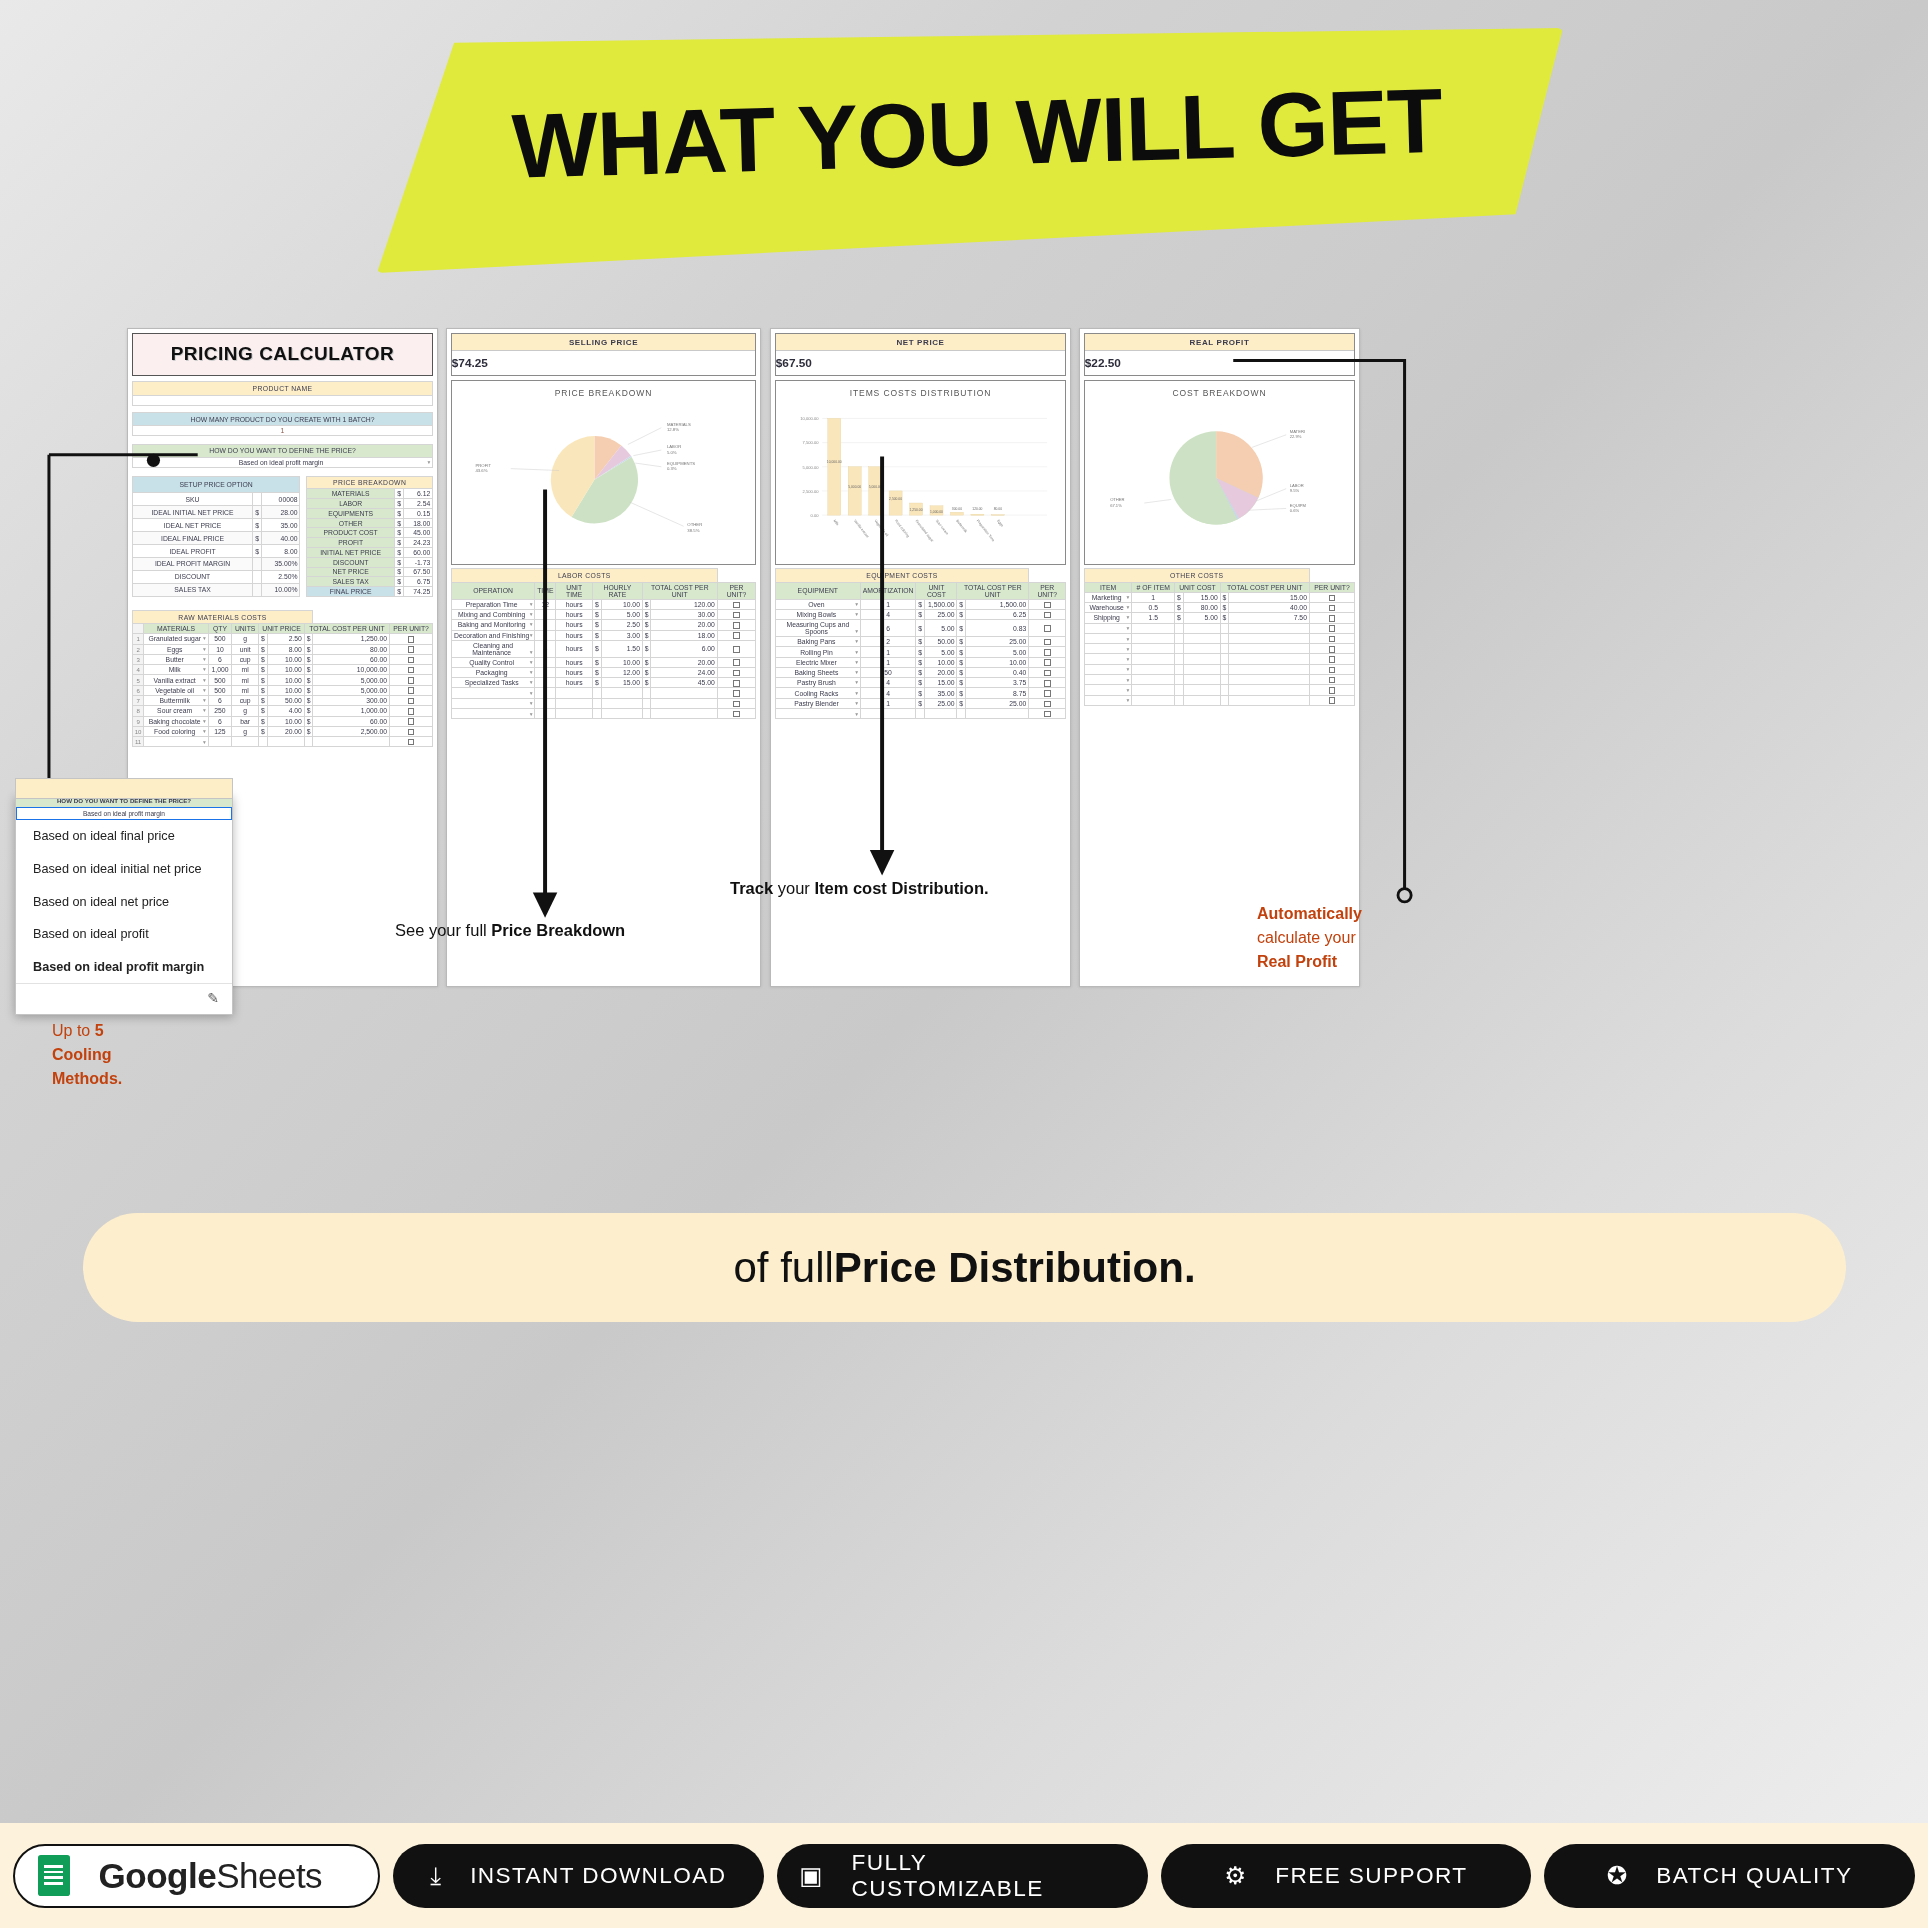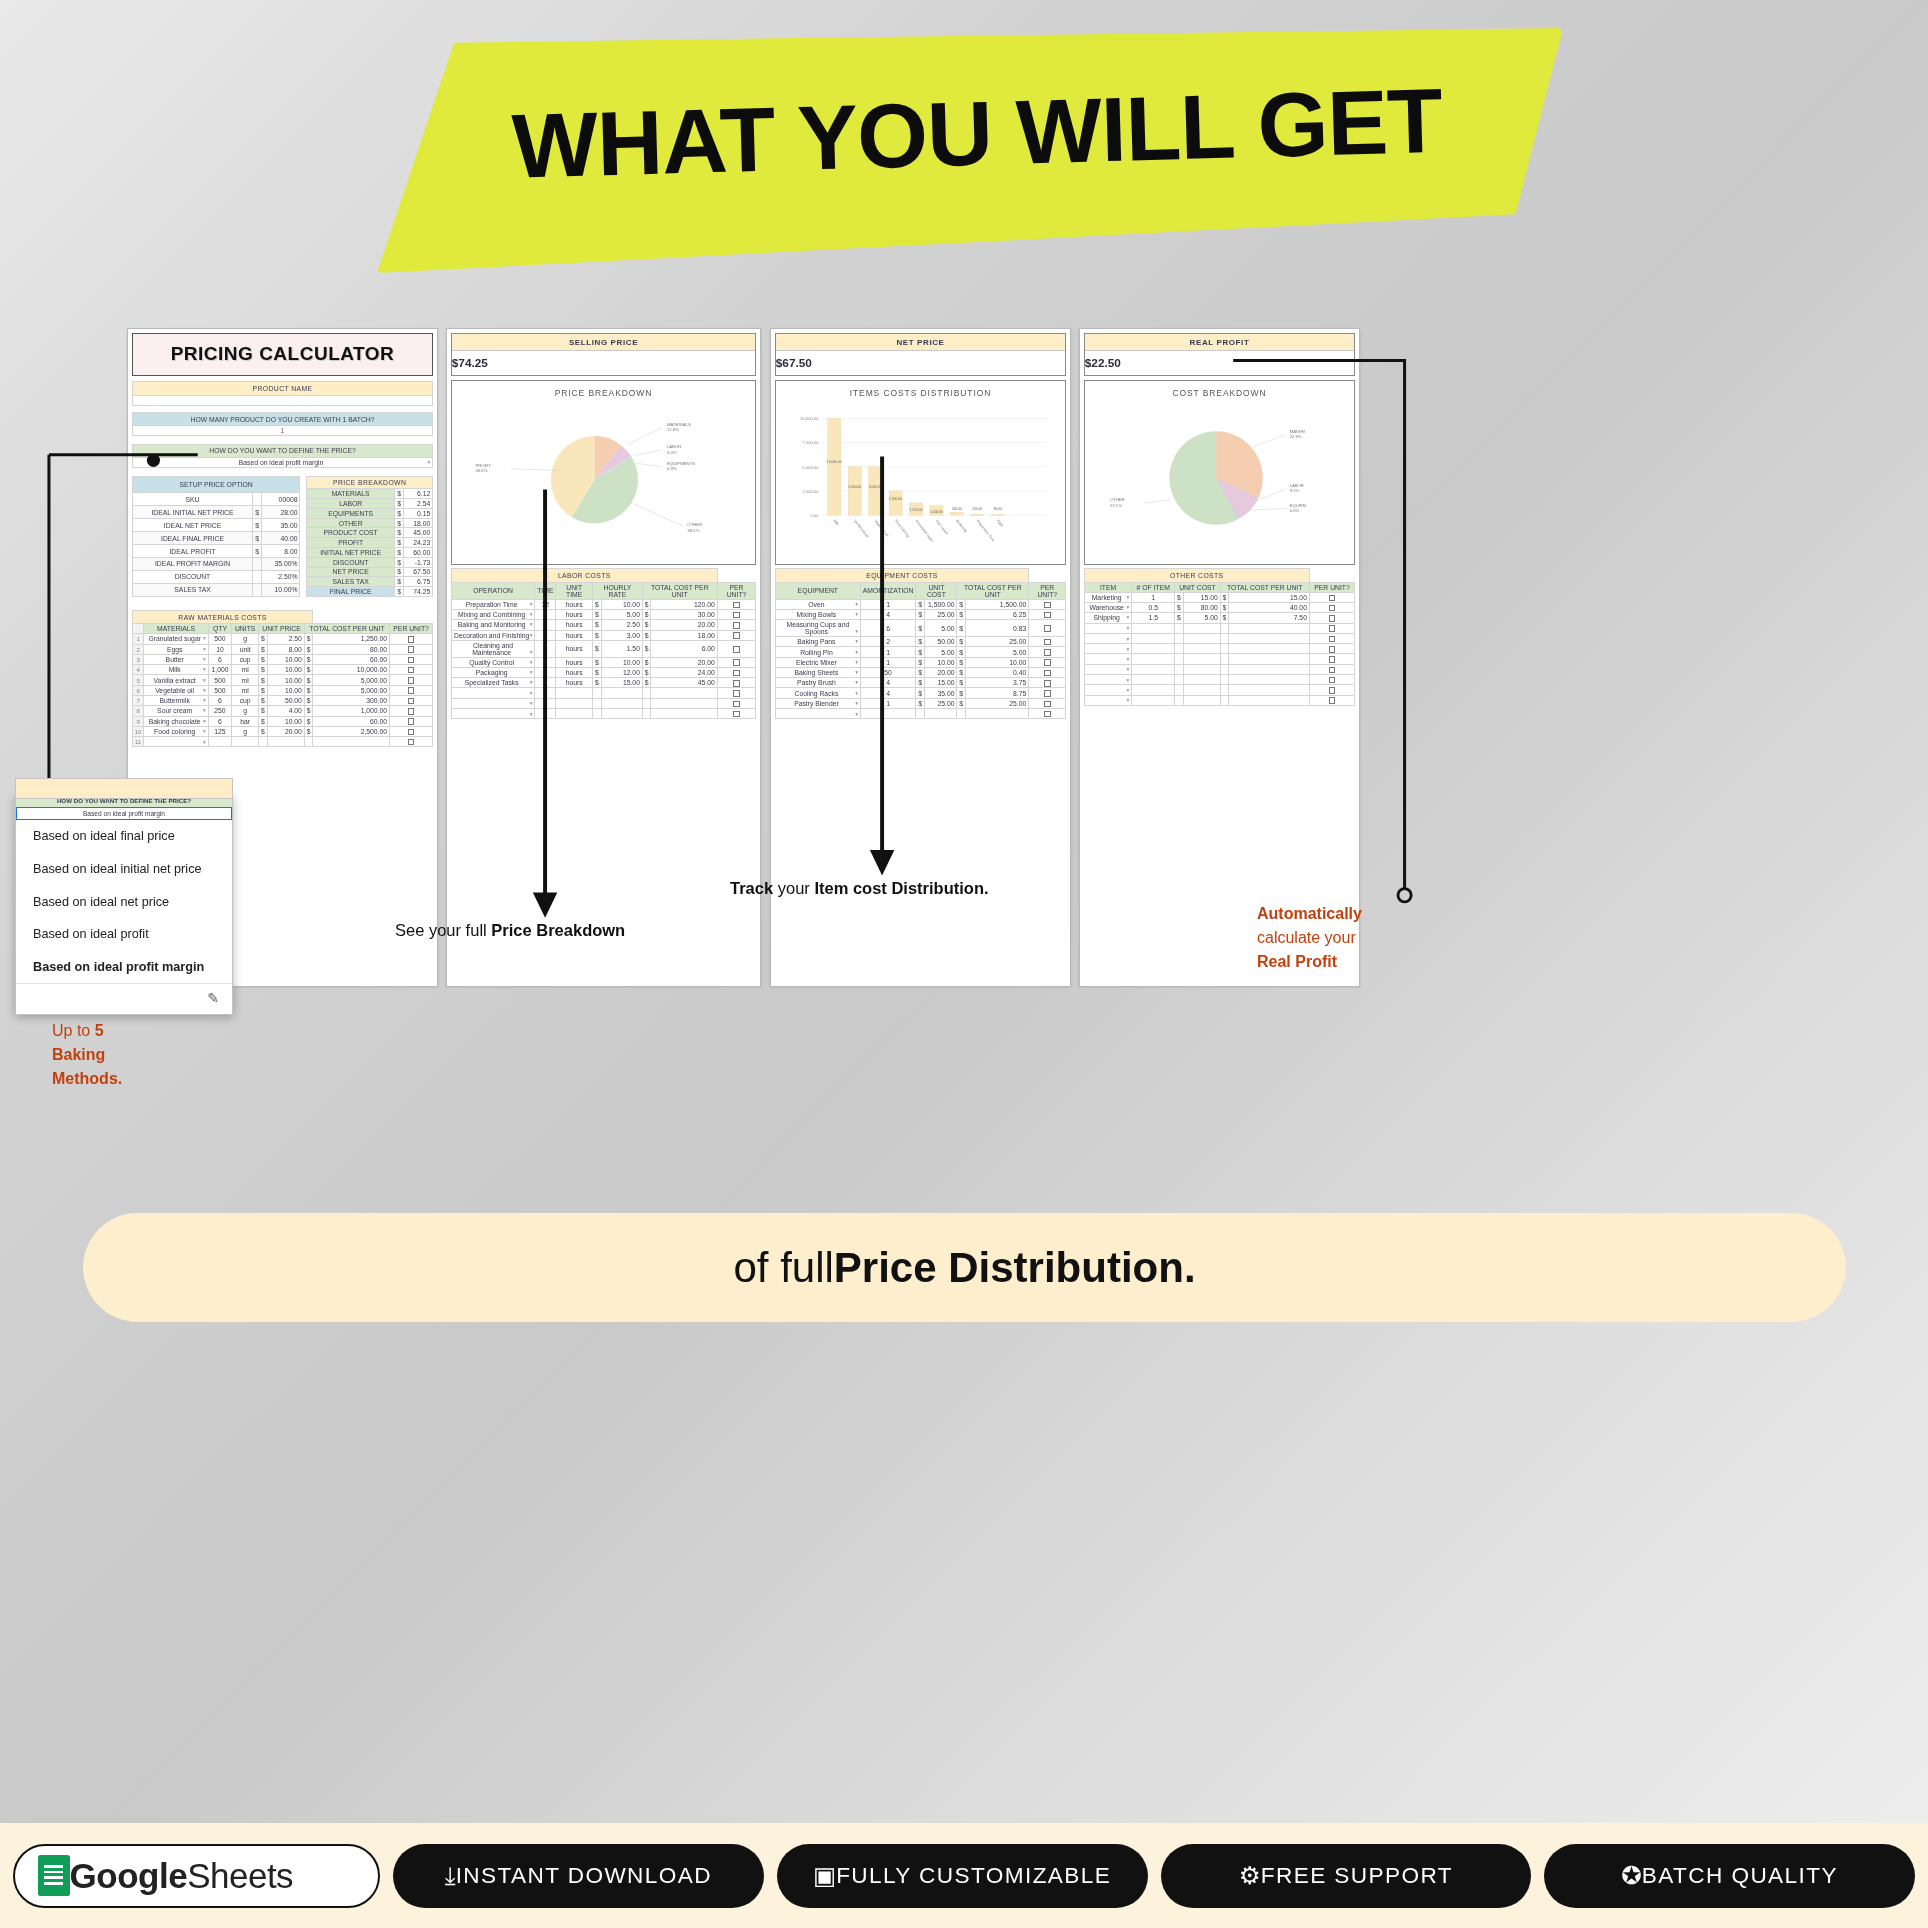--- a/index.html
+++ b/index.html
@@ -85,21 +85,21 @@
     background:#fdeecd; border-radius:55px;
     display:flex; align-items:center; justify-content:center;
     font-size:42px; color:#111;
   }
   .pill .lt { font-weight:normal; }
   .pill b { font-weight:bold; }
 
   
   .footer { position:absolute; left:0; top:1823px; width:1928px; height:105px; background:#fdf3dc;
             display:flex; align-items:center; gap:13px; padding:0 13px; }
-  .fchip { height:64px; border-radius:32px; display:flex; align-items:center; gap:0; padding:0 22.6px; }
+  .fchip { height:64px; border-radius:32px; display:flex; align-items:center; gap:29px; padding:0 22.6px; }
   .fchip.light { background:#fff; border:2.4px solid #111; }
   .fchip.dark  { background:#111; color:#fff; flex:1; justify-content:center; }
   .fchip .txt { font-size:22.6px; letter-spacing:1.4px; }
   .gs-logo { width:32px; height:41px; background:#0f9d58; border-radius:2.8px; position:relative; }
   .gs-logo:after { content:""; position:absolute; left:6.6px; top:10.4px; width:19px; height:21px;
                    background:repeating-linear-gradient(#fff 0 2.8px,#0f9d58 2.8px 5.6px); }
   .gtext { font-size:35px; font-weight:bold; color:#222; letter-spacing:-0.5px; }
   .gtext span { font-weight:normal; }
 </style>
 </head>
@@ -951,21 +951,21 @@
       <div class="dd-item">Based on ideal net price</div>
       <div class="dd-item">Based on ideal profit</div>
       <div class="dd-item bold">Based on ideal profit margin</div>
     </div>
   <div class="dd-foot">✎</div>
 </div>
 <div style="position:absolute; left:15px; top:778px; width:218px; height:21px; background:#fdeec8; border:0.9px solid #c4c4c4;"></div>
 
 <div class="note-small" style="left:52px; top:1019px; width:217px;">
   <span>Up to </span><b>5</b><br>
-  <b>Baking</b><br>
+  <b>Cooling</b><br>
   <b>Methods.</b>
 </div>
 
 <div class="note" style="left:395px; top:920px;">
   <span>See your full </span><b>Price Breakdown</b>
 </div>
 
 <div class="note" style="left:730px; top:878px;">
   <b>Track</b><span> your </span><b>Item cost Distribution.</b>
 </div>

